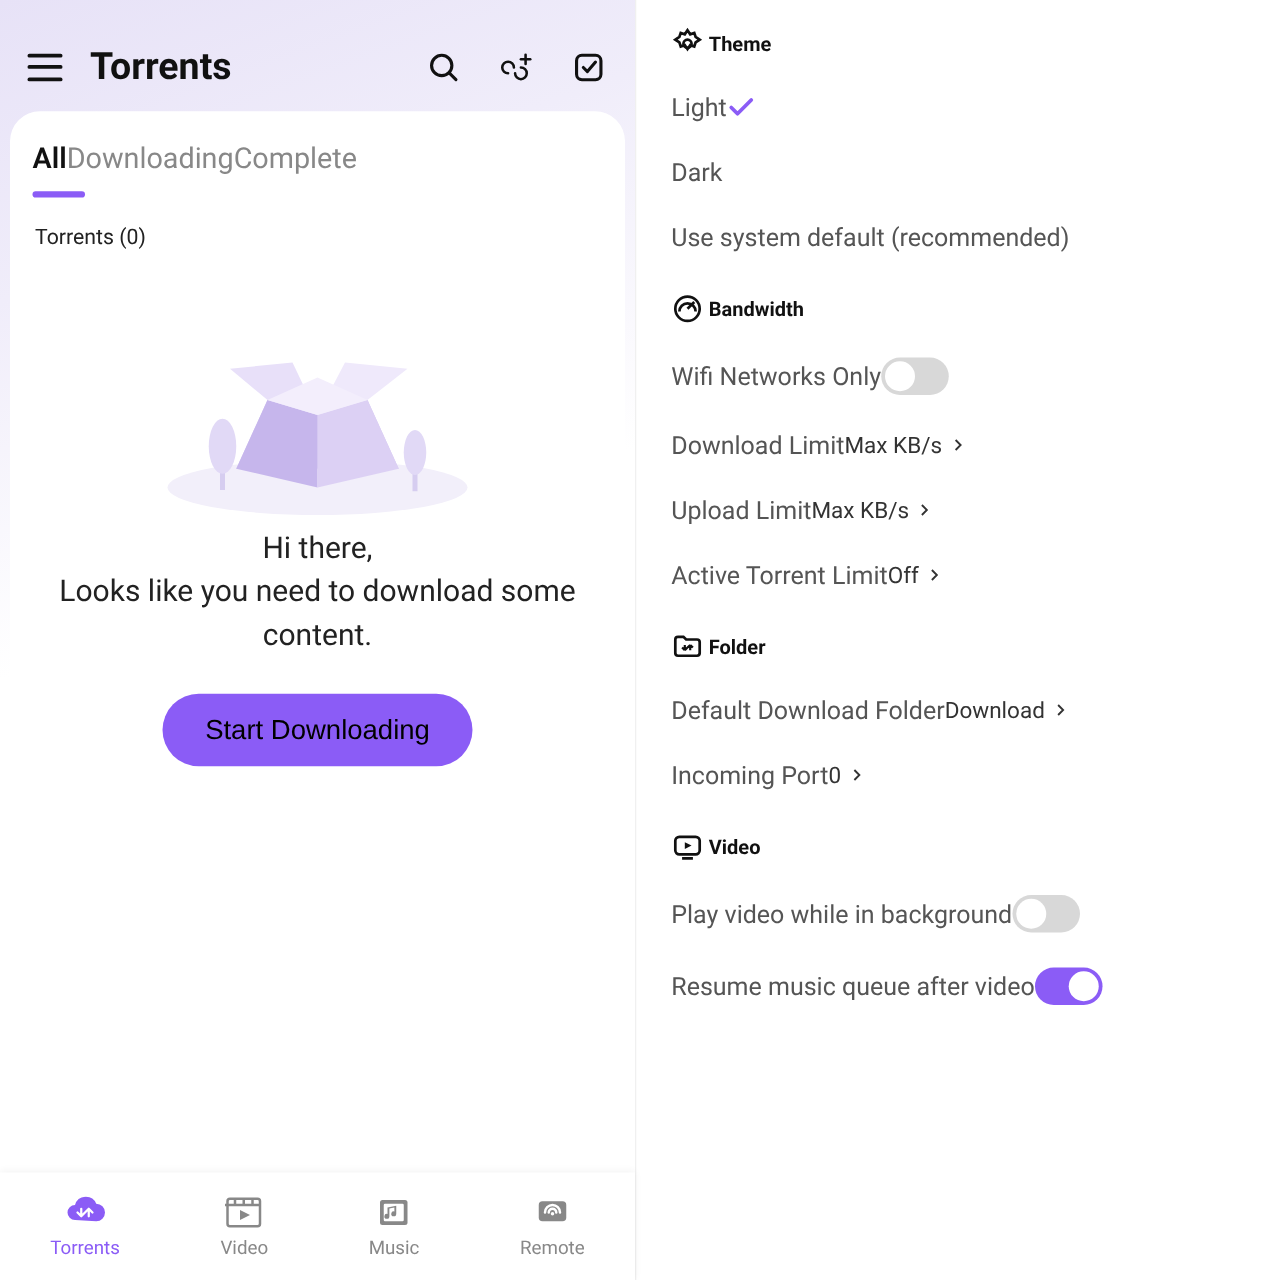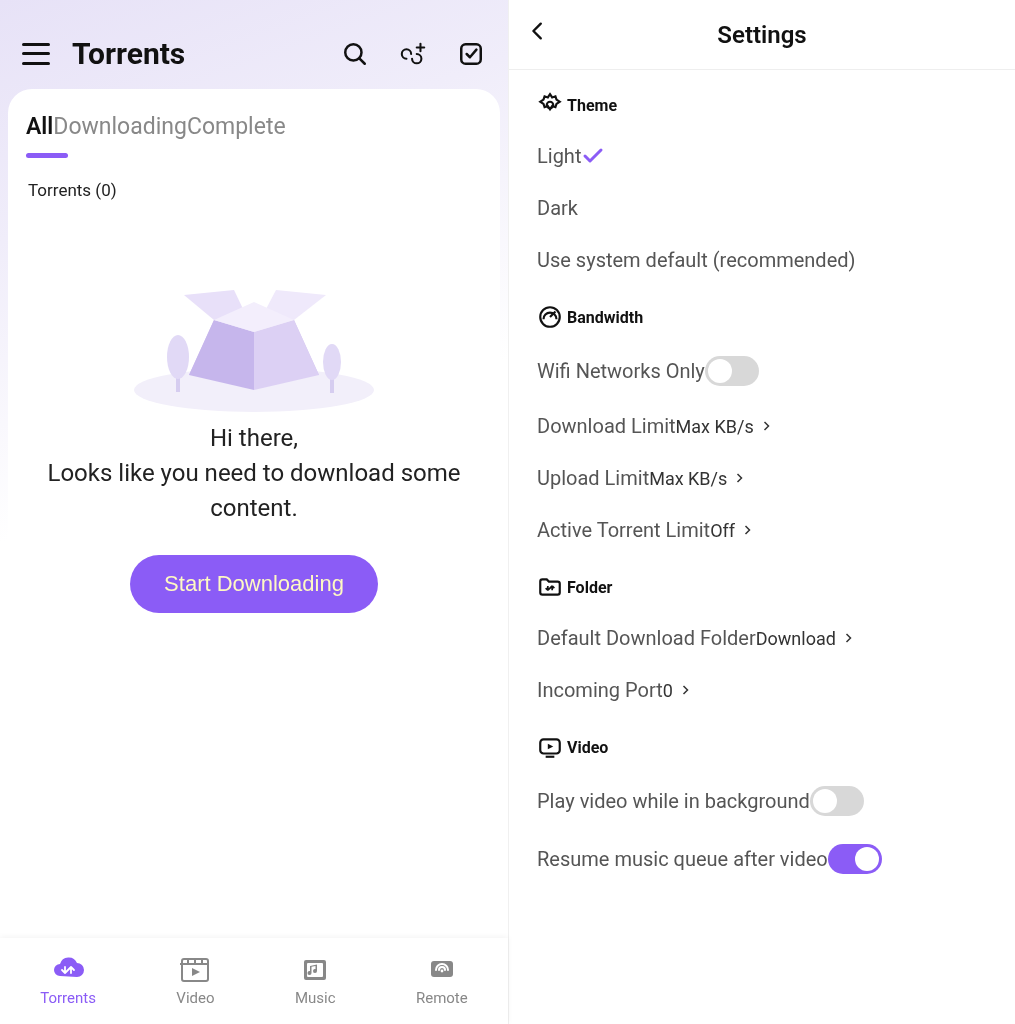--- a/index.html
+++ b/index.html
@@ -59,21 +59,21 @@
   .torrents-count {
     font-size: 17px; color:#222; margin: 22px 0 0 2px;
   }
 
   .empty-state {
     display:flex; flex-direction:column; align-items:center; margin-top: 40px;
   }
   .empty-text { font-size:24px; color:#222; text-align:center; line-height:1.45; margin-top: 6px; }
   .start-btn {
     margin-top: 30px;
-    background:#8b5cf6; color:#fef9c3; font-size:22px; font-weight:500;
+    background:#8b5cf6; color:#000000; font-size:22px; font-weight:500;
     border:none; border-radius: 999px; padding: 16px 34px;
   }
 
   .bottom-nav {
     position:absolute; bottom:0; left:0; right:0;
     height: 86px;
     display:flex; justify-content:space-around; align-items:center;
     background:#fff;
     box-shadow: 0 -1px 6px rgba(0,0,0,0.05);
   }
@@ -243,28 +243,20 @@
             <path d="M11 13a3 3 0 0 1 6 0" stroke="#fff" stroke-width="2" fill="none" stroke-linecap="round"></path>
             <circle cx="14" cy="14" r="1.4" fill="#fff"></circle>
           </svg>
       </span>
       <span>Remote</span>
     </div>
   </div>
 </div>
 
 <div class="right-panel">
-  <div class="right-header">
-    <span class="back-btn">
-      <svg width="22" height="22" viewBox="0 0 24 24" fill="none" stroke="#111" stroke-width="2.6" stroke-linecap="round" stroke-linejoin="round">
-          <polyline points="15 4 7 12 15 20"></polyline>
-        </svg>
-    </span>
-    <span class="right-title">Settings</span>
-  </div>
 
   <div class="settings-body">
 
     <div class="section-header">
       <svg width="26" height="26" viewBox="0 0 24 24" fill="none" stroke="#111" stroke-width="2">
           <path d="M12 2l2 3 3-1 1 3 3 2-3 2-1 3-3-1-2 3-2-3-3 1-1-3-3-2 3-2 1-3 3 1z"></path>
           <circle cx="12" cy="12" r="3"></circle>
         </svg>
       <span>Theme</span>
     </div>

